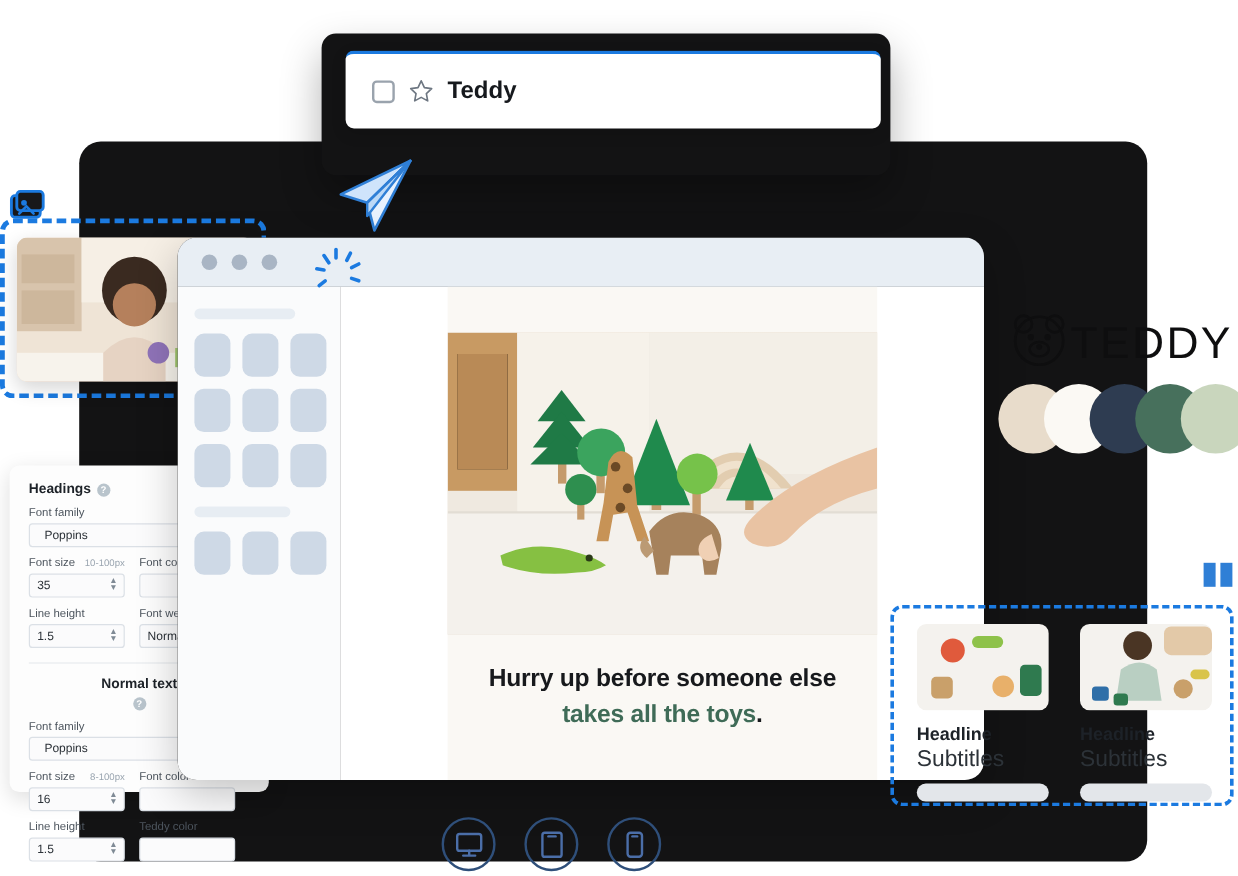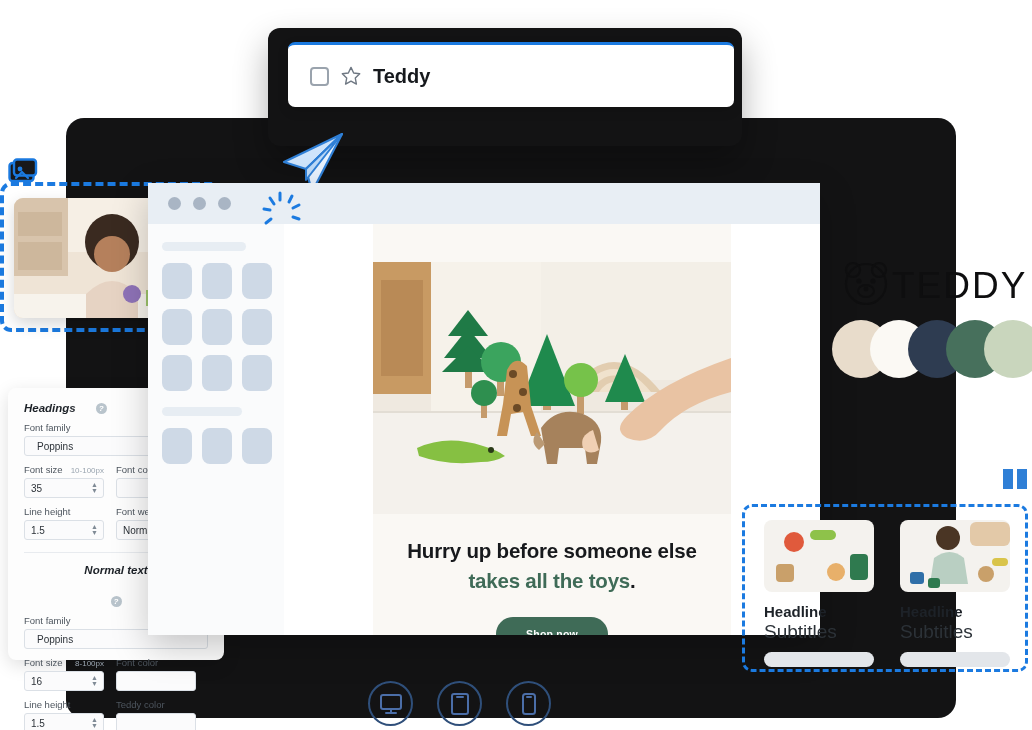--- a/index.html
+++ b/index.html
@@ -82,21 +82,21 @@
   }
 
   
   .type-panel {
     position: absolute; left: 8px; top: 388px;
     width: 216px; height: 272px;
     background: #fdfdfd; border-radius: 8px;
     box-shadow: 0 5px 18px rgba(0,0,0,.13);
     padding: 14px 16px 0 16px;
   }
-  .tp-title { font-size: 11.5px; font-weight: 700; color: #1d2228; display: flex; align-items: center; gap: 20px; font-style: italic; }
+  .tp-title { font-size: 11.5px; font-weight: 700; color: #1d2228; display: flex; align-items: center; gap: 5px; }
   .tp-help {
     width: 11px; height: 11px; border-radius: 50%;
     background: #b9c4cc; color: #fff; font-size: 8px; font-weight: 700;
     display: flex; align-items: center; justify-content: center;
   }
   .tp-label { font-size: 9.5px; color: #4d555e; margin-top: 8px; }
   .tp-hint { font-size: 8px; color: #9aa5b0; }
   .tp-row { display: flex; align-items: baseline; justify-content: space-between; }
   .tp-input {
     height: 20px; background: #fbfbfc; border: 1px solid #dbe0e6;
@@ -106,23 +106,23 @@
   }
   .tp-wide { width: 184px; padding-left: 12px; }
   .tp-half { width: 80px; }
   .tp-cols { display: flex; gap: 12px; }
   .spin { position: absolute; right: 5px; display: flex; flex-direction: column; line-height: 6px; color: #7f8a95; font-size: 7px; }
   .tp-sep { height: 1px; background: #e8ebef; margin: 12px 0 0 0; }
   .tp-sect2 { margin-top: 11px; flex-direction: column; }
 
   
   .builder {
-    position: absolute; left: 148px; top: 183px;
+    position: absolute; left: 148px; top: 198px;
     width: 672px; height: 452px;
-    background: #404040; border-radius: 0;
+    background: #404040; border-radius: 16px;
     box-shadow: 0 12px 34px rgba(0,0,0,.22);
     overflow: hidden;
   }
   .builder-bar {
     height: 41px; background: #e8eef4;
     display: flex; align-items: center; padding-left: 20px; gap: 12px;
     position: relative;
   }
   .dot { width: 13px; height: 13px; border-radius: 50%; background: #a9b5c4; }
   .bar-dots { position: absolute; left: 110px; top: 6px; width: 50px; height: 44px; }
@@ -381,23 +381,20 @@
               <path d="M44 186 q30 -14 66 -2 q14 4 22 10 q-10 6 -24 6 q-34 4 -62 -6 z" fill="#86c042"></path>
               <circle cx="118" cy="188" r="3" fill="#2a3a18"></circle>
 
               <path d="M358 96 q-70 24 -104 58 q-14 14 0 22 q20 8 34 -8 q24 -26 70 -38 z" fill="#e9c3a3"></path>
               <path d="M220 168 q-14 6 -10 18 q6 8 16 2 z" fill="#f0d0b4"></path>
             </svg>
           </div>
           <div class="headline">
             <span>Hurry up before someone else </span><span class="accent">takes all the toys</span><span>.</span>
           </div>
-          <div class="cta-wrap">
-            <button class="cta">Shop now</button>
-          </div>
         </div>
       </div>
     </div>
   </div>
 
   <svg class="brand-logo" viewBox="0 0 200 56">
     <g>
       <circle cx="28" cy="28" r="20" fill="none" stroke="#0e0e0f" stroke-width="2.2"></circle>
       <circle cx="15" cy="14" r="7" fill="none" stroke="#0e0e0f" stroke-width="2.2"></circle>
       <circle cx="41" cy="14" r="7" fill="none" stroke="#0e0e0f" stroke-width="2.2"></circle>

